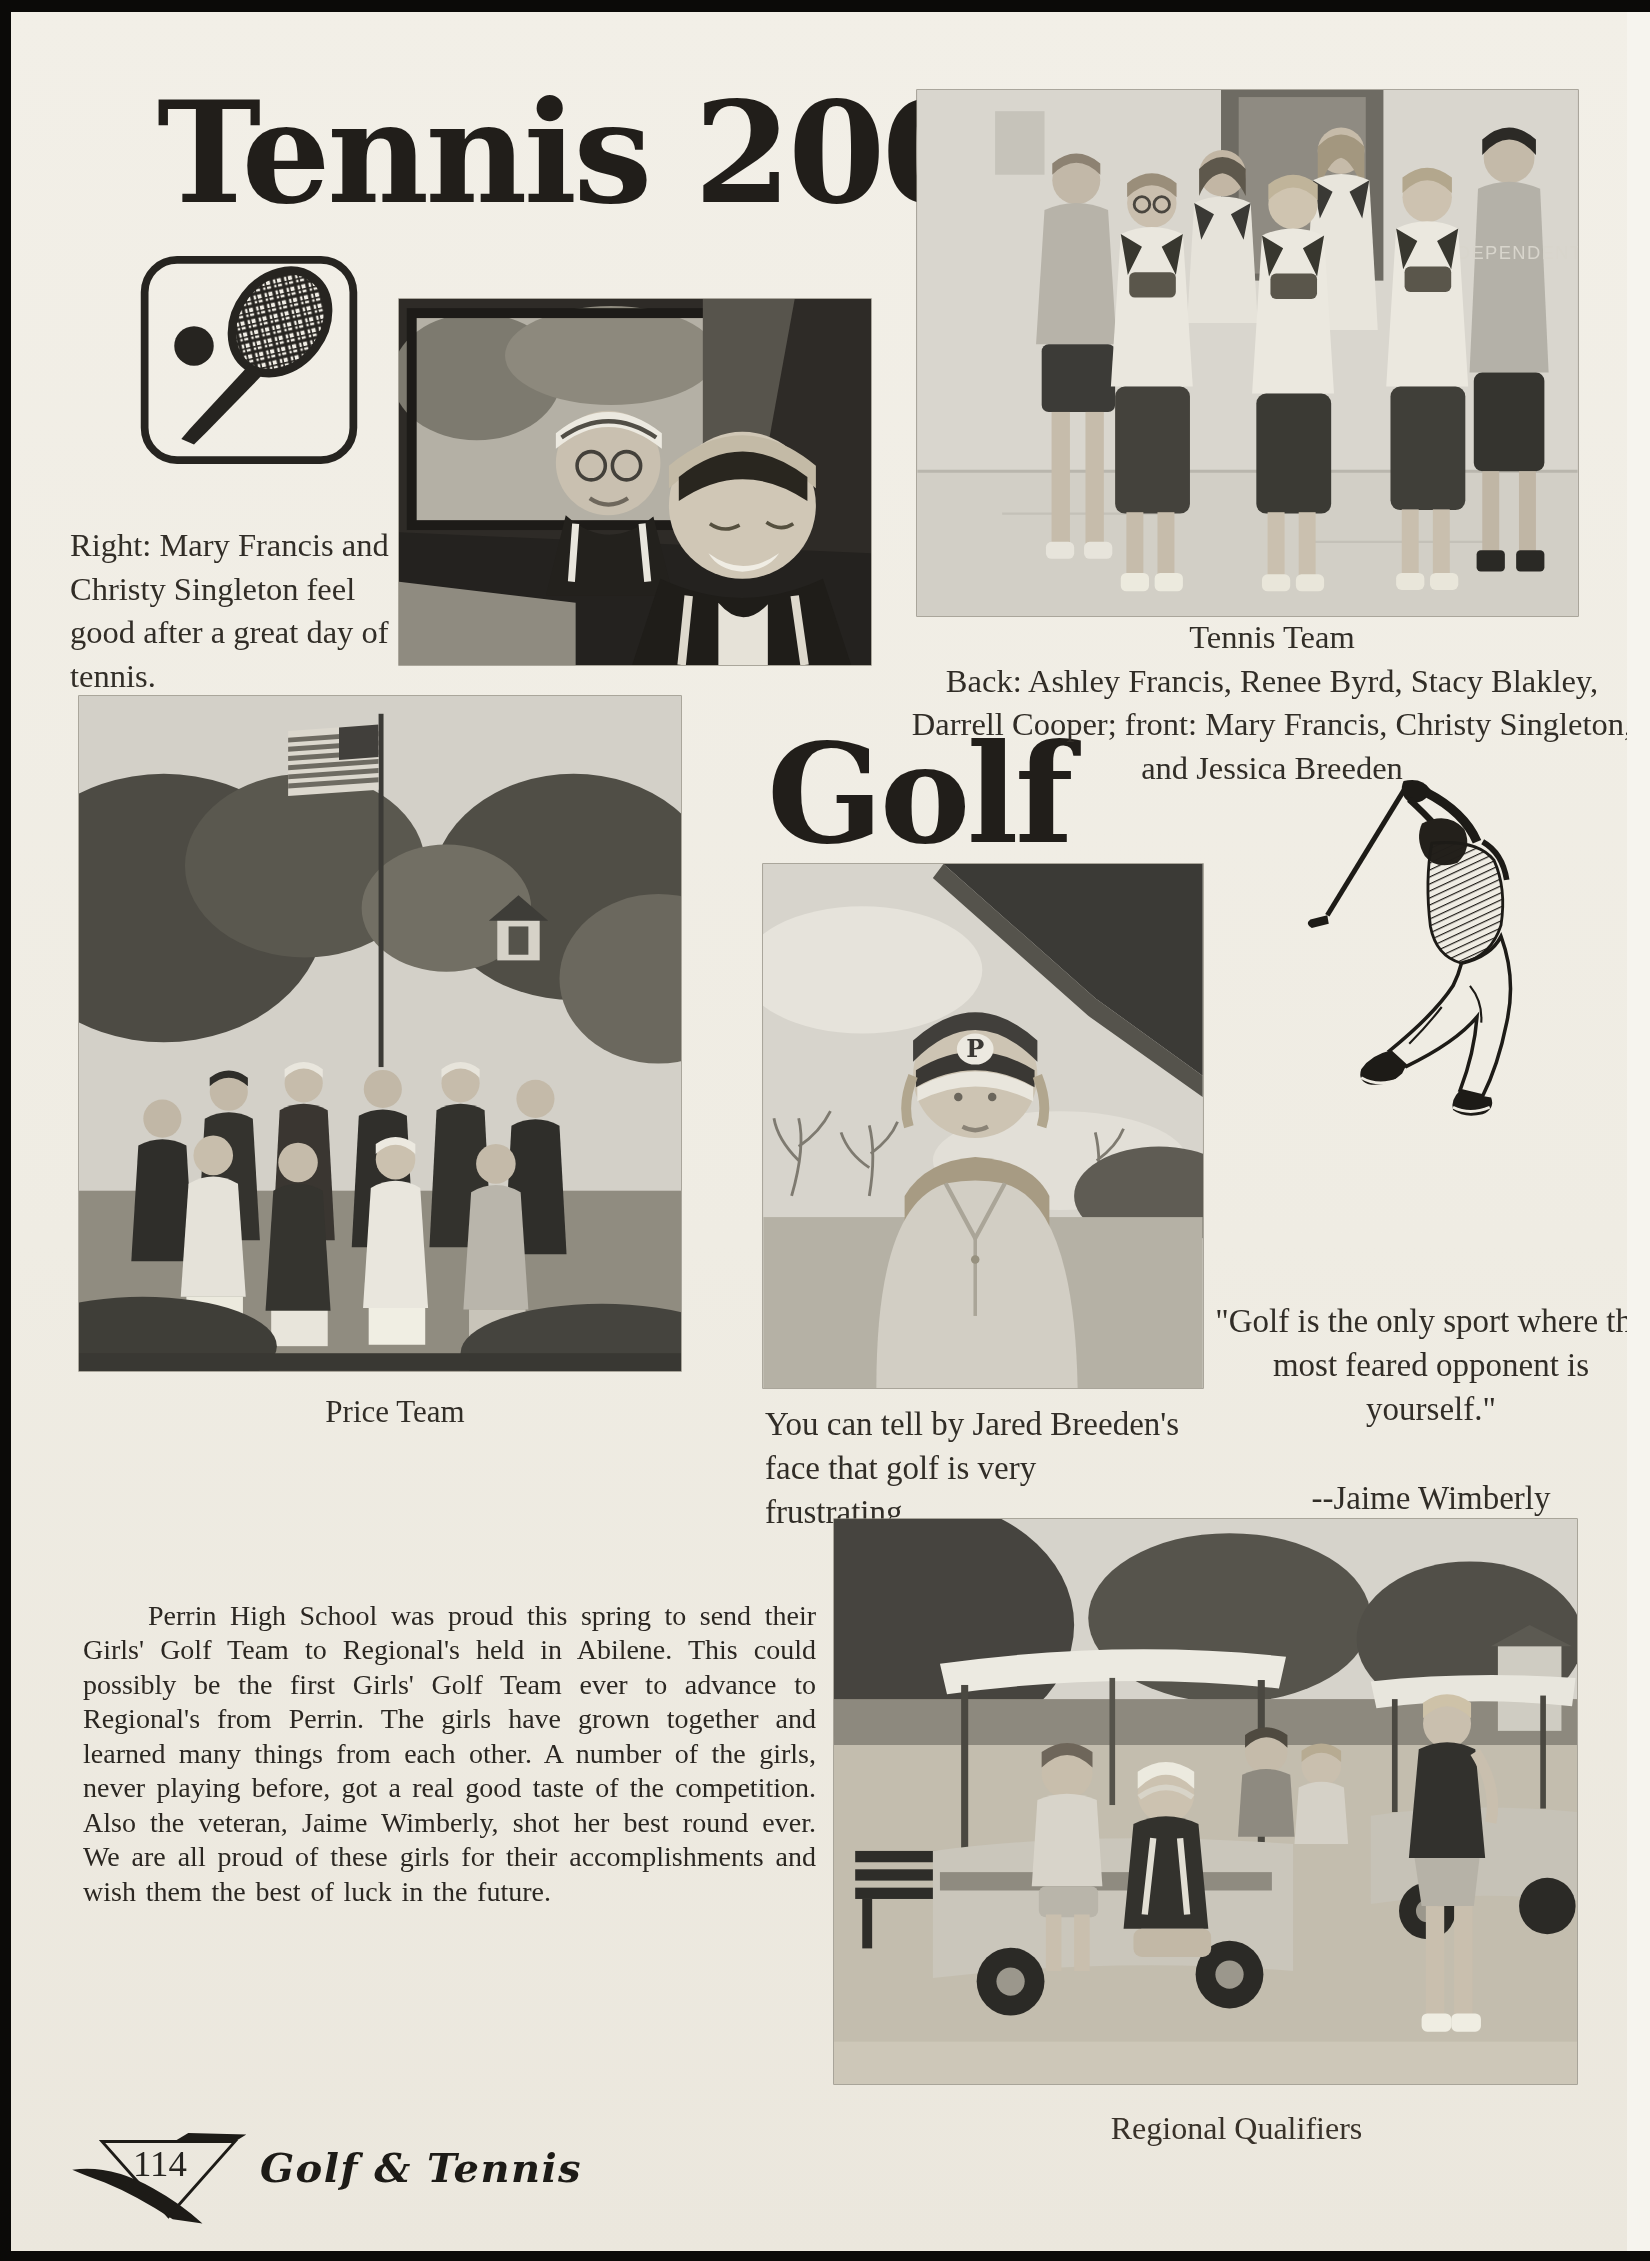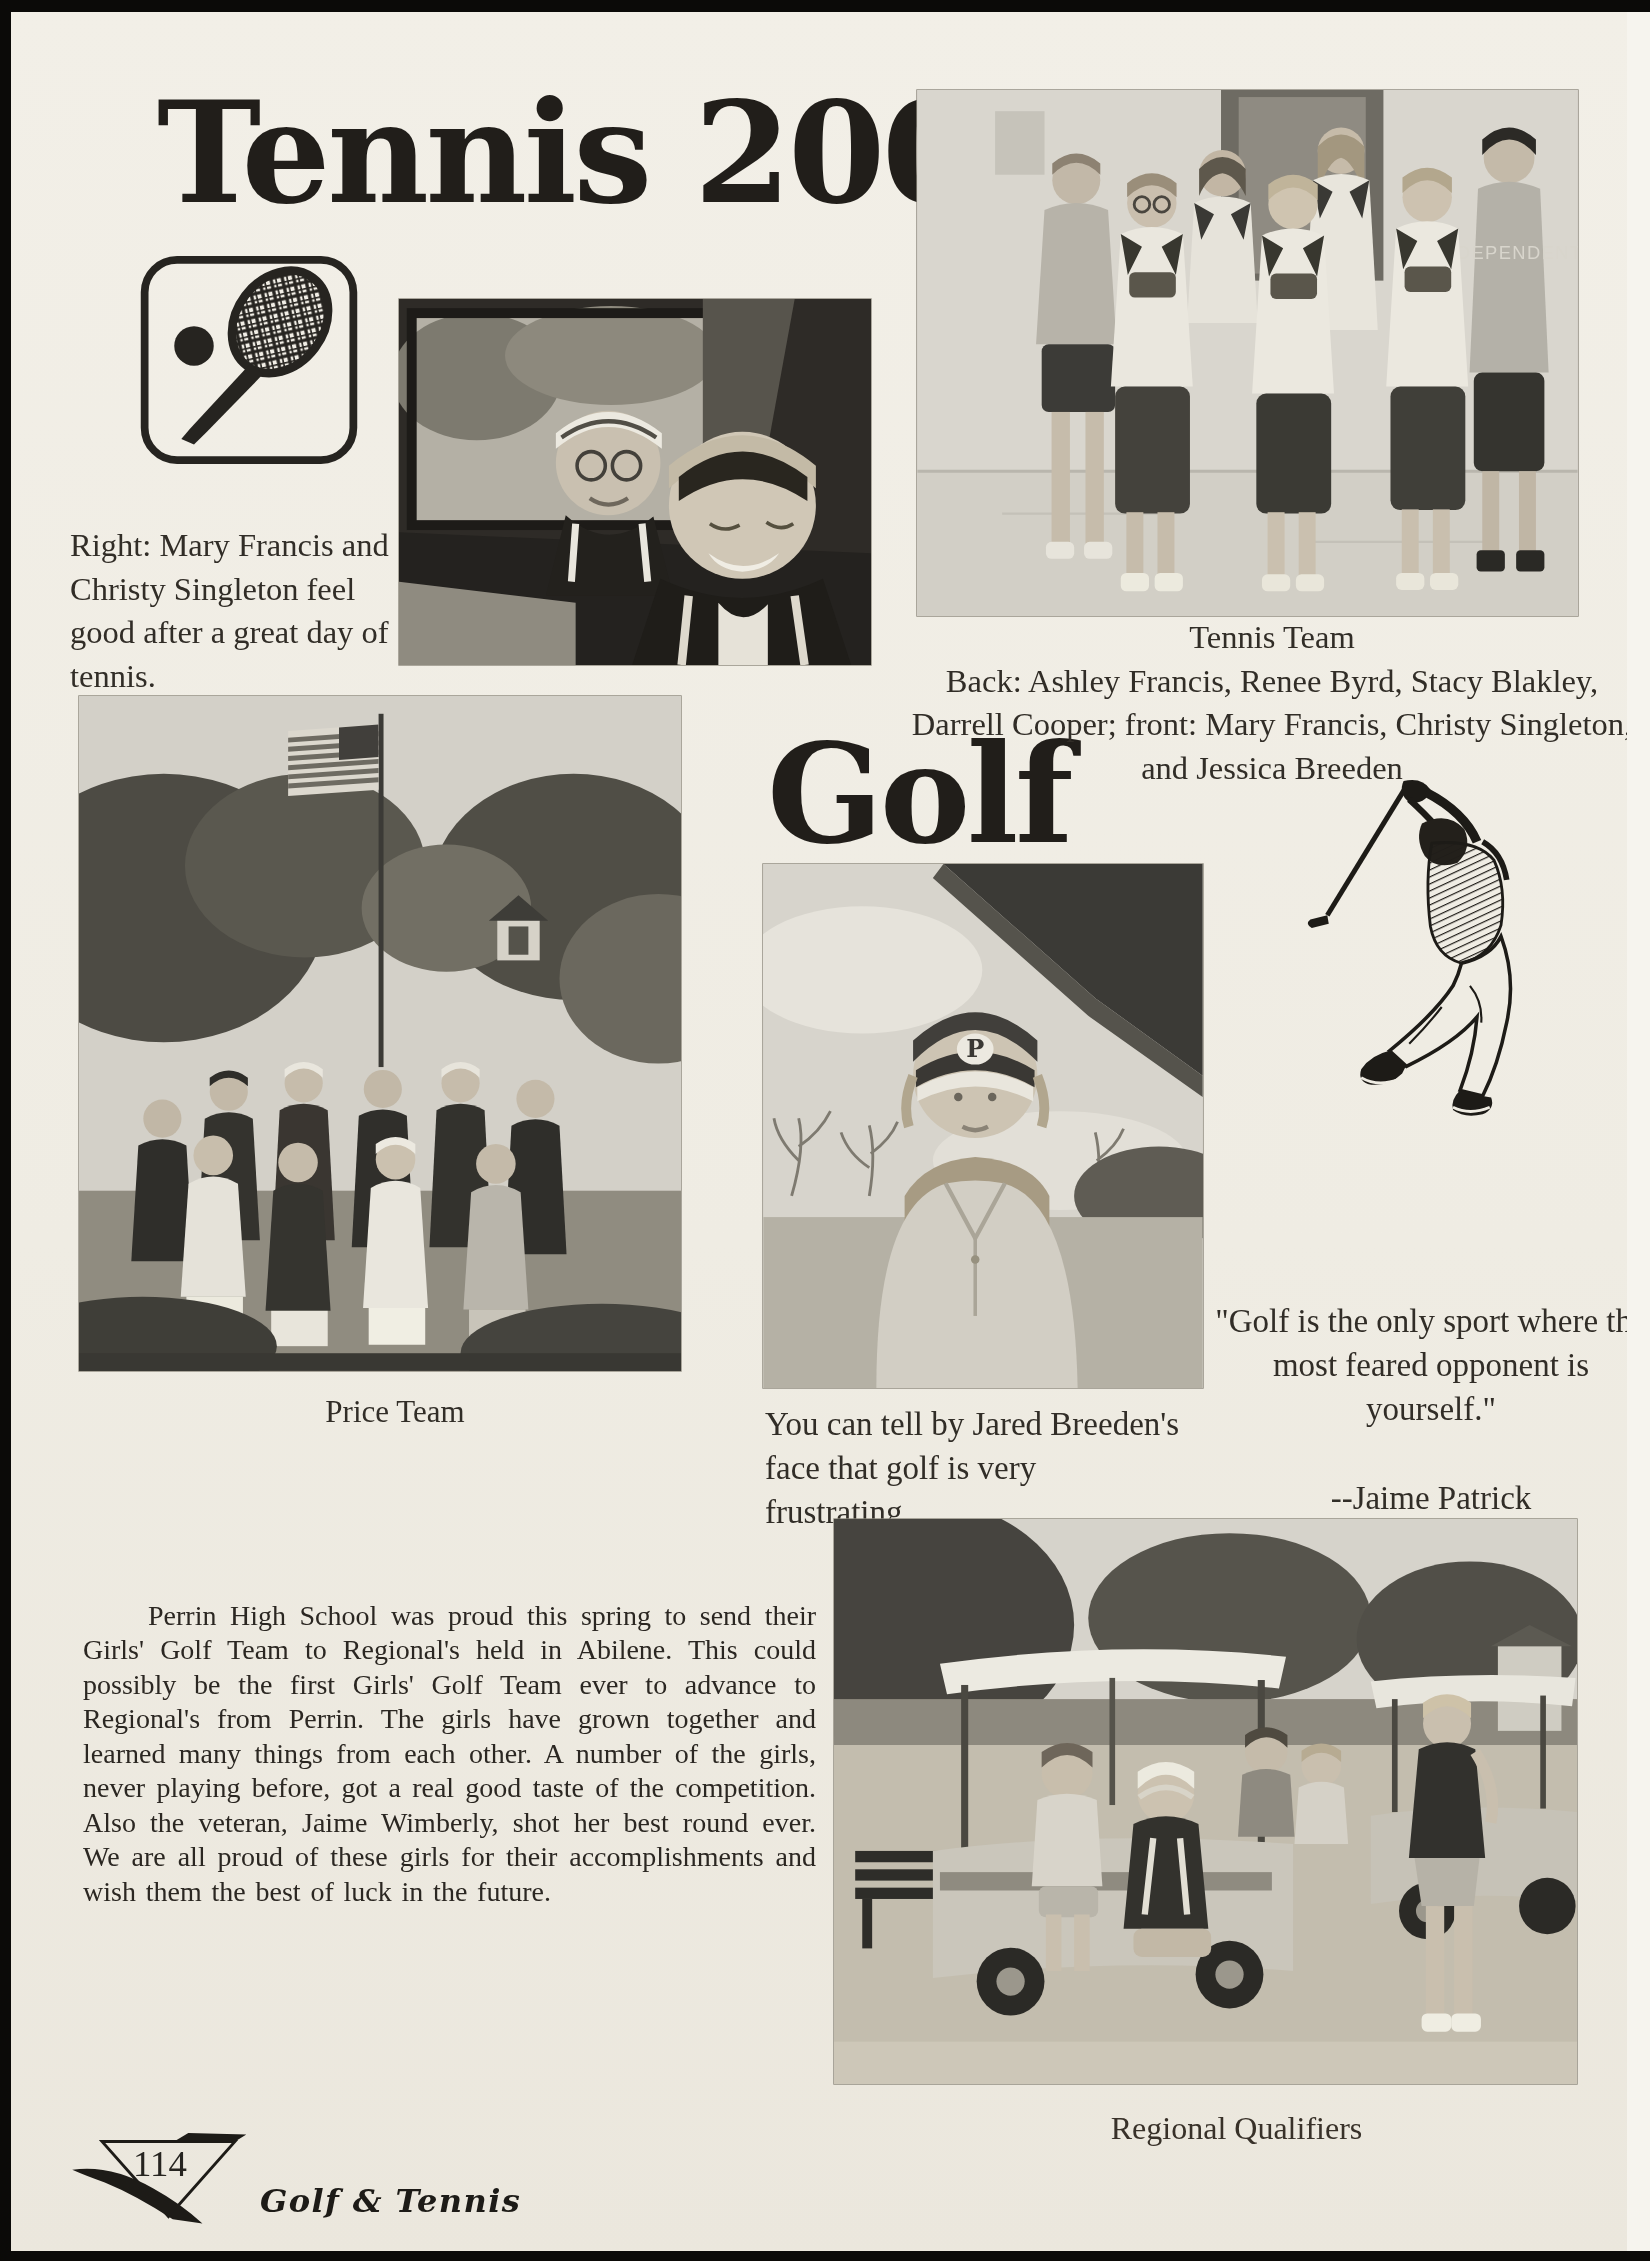--- a/index.html
+++ b/index.html
@@ -30,21 +30,21 @@
   .cap-title{display:block;}
 
   #body-paragraph{left:83px;top:1567px;width:733px;font-size:28px;line-height:1.23;
                   text-align:justify;text-indent:65px;color:#2b2722;word-spacing:2.8px;margin-top:32px;}
 
   .photo{position:absolute;overflow:hidden;background:#cfccc4;box-shadow:0 0 0 0.7px #8c887d;}
   .photo svg{display:block;}
 
   #footer-logo{left:68px;top:2133px;width:184px;height:92px;}
   #footer-title{left:260px;top:2144px;font-family:"DejaVu Serif",serif;font-style:italic;
-                font-weight:700;font-size:32px;color:#1d1b17;letter-spacing:1.4px;margin-top:38px;}
+                font-weight:700;font-size:40px;color:#1d1b17;letter-spacing:1.4px;}
   #page-number{position:absolute;left:0;top:0;width:100%;text-align:center;
                font-size:52px;color:#262420;font-family:"Liberation Serif",serif;}
 </style>
 </head>
 <body>
 
 <div class="page">
 
   <div class="abs title" id="tennis-title">Tennis 2005</div>
   <div class="abs title" id="golf-title">Golf</div>
@@ -316,21 +316,21 @@
     <path d="M300 300 Q318 322 316 352 M260 330 Q240 356 214 382" stroke="#1d1b17" stroke-width="3" fill="none"></path>
 
     <path d="M186 392 Q160 398 146 418 Q140 436 160 440 Q186 442 204 424 Q212 408 210 414 Z" fill="#1d1b17"></path>
     <path d="M146 430 Q170 444 200 432" stroke="#efece3" stroke-width="4" fill="none"></path>
     <path d="M286 448 Q272 462 276 476 Q292 488 318 482 Q336 474 330 458 L318 456 Z" fill="#1d1b17"></path>
     <path d="M276 472 Q300 484 328 472" stroke="#efece3" stroke-width="4" fill="none"></path>
   </svg>
 
   <div class="abs caption" id="quote-wrap">
     <div>"Golf is the only sport where the most feared opponent is yourself."</div>
-    <div id="quote-attr">--Jaime Patrick</div>
+    <div id="quote-attr">--Jaime Wimberly</div>
   </div>
 
   <div class="abs caption" id="caption-jared">You can tell by Jared Breeden's face that golf is very frustrating.</div>
 
   <div class="abs" id="body-paragraph">Perrin High School was proud this spring to send their Girls' Golf Team to Regional's held in Abilene.  This could possibly be the first Girls' Golf Team ever to advance to Regional's from Perrin.  The girls have grown together and learned many things from each other.  A number of the girls, never playing before, got a real good taste of the competition.  Also the veteran, Jaime Wimberly, shot her best round ever.  We are all proud of these girls for their accomplishments and wish them the best of luck in the future.</div>
 
   <div class="photo" style="left:834px;top:1519px;width:743px;height:565px">
     <svg width="743" height="565" viewBox="0 0 1052 800">
       <rect width="1052" height="800" fill="#d6d3cb"></rect>
       <ellipse cx="110" cy="150" rx="230" ry="180" fill="#46443f"></ellipse>

